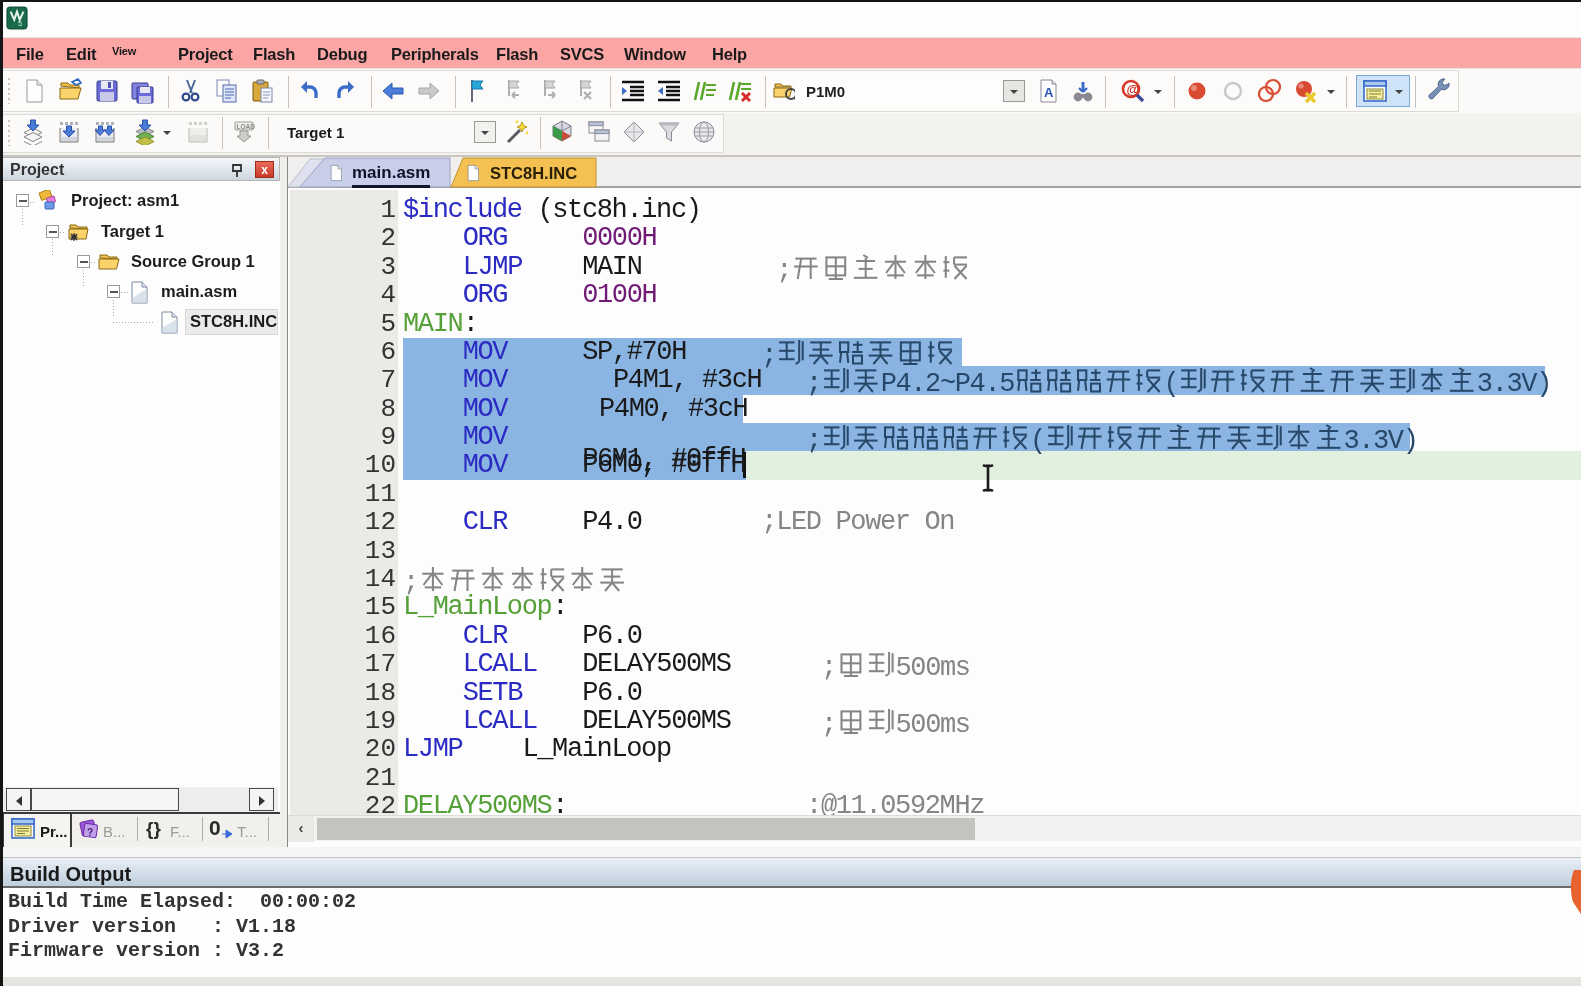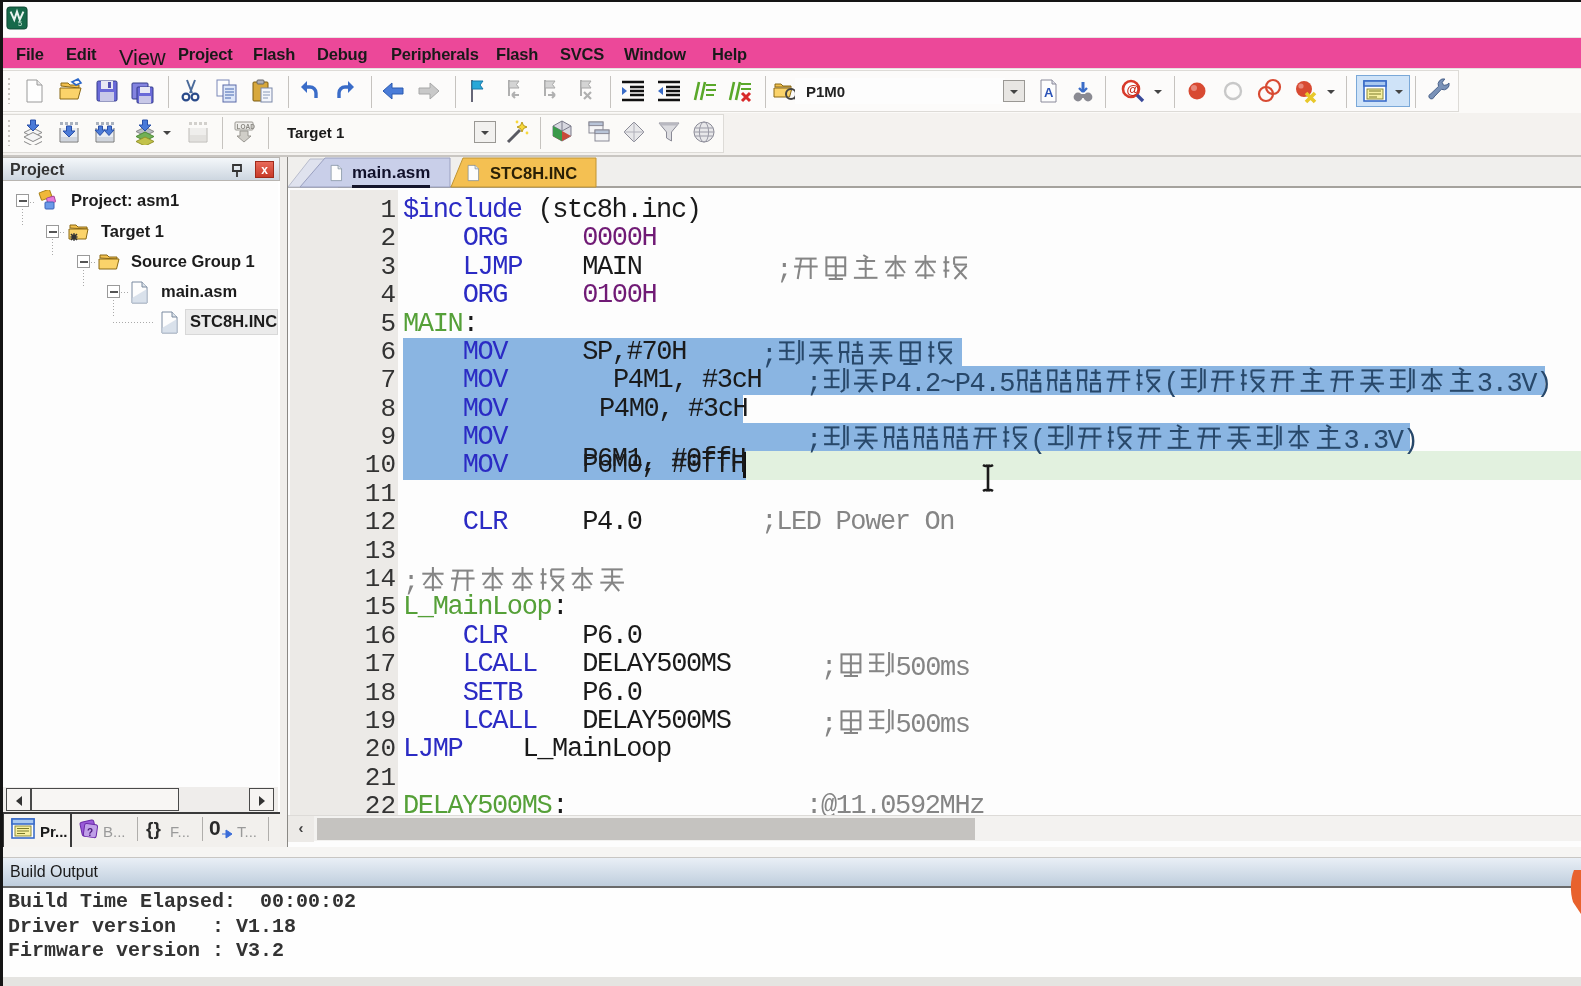--- a/index.html
+++ b/index.html
@@ -15,24 +15,24 @@
 </style></head><body>
 
 <div style="position:absolute;left:0;top:0;width:1581px;height:38px;background:#fdfdfd;border-bottom:1px solid #e8e6e3">
 <svg style="position:absolute;left:6px;top:6px" width="22" height="24" viewBox="0 0 24 26">
 <rect x="1" y="1" width="22" height="24" rx="3" fill="#17694a" stroke="#0c4430"></rect>
 <path d="M5 6l4 9 3-9 3 9 4-9" stroke="#e8f4ee" stroke-width="2.2" fill="none"></path>
 <text x="13" y="22" font-size="8" fill="#cfe8dc" font-family="Liberation Sans">5</text>
     </svg>
 </div>
 
-<div style="position:absolute;left:0;top:38px;width:1581px;height:31px;background:#ec4899;border-bottom:1px solid #e4e2df">
+<div style="position:absolute;left:0;top:38px;width:1581px;height:31px;background:#fca5a5;border-bottom:1px solid #e4e2df">
 <div style="position:absolute;top:7px;font-size:16.5px;letter-spacing:-0.2px;font-weight:600;color:#1a1a1a;left:16px">File</div>
 <div style="position:absolute;top:7px;font-size:16.5px;letter-spacing:-0.2px;font-weight:600;color:#1a1a1a;left:66px">Edit</div>
-<div style="position:absolute;top:7px;font-size:22px;letter-spacing:-0.2px;font-weight:400;color:#1a1a1a;left:119px">View</div>
+<div style="position:absolute;top:7px;font-size:11px;letter-spacing:-0.2px;font-weight:700;color:#1a1a1a;left:112px">View</div>
 <div style="position:absolute;top:7px;font-size:16.5px;letter-spacing:-0.2px;font-weight:600;color:#1a1a1a;left:178px">Project</div>
 <div style="position:absolute;top:7px;font-size:16.5px;letter-spacing:-0.2px;font-weight:600;color:#1a1a1a;left:253px">Flash</div>
 <div style="position:absolute;top:7px;font-size:16.5px;letter-spacing:-0.2px;font-weight:600;color:#1a1a1a;left:317px">Debug</div>
 <div style="position:absolute;top:7px;font-size:16.5px;letter-spacing:-0.2px;font-weight:600;color:#1a1a1a;left:391px">Peripherals</div>
 <div style="position:absolute;top:7px;font-size:16.5px;letter-spacing:-0.2px;font-weight:600;color:#1a1a1a;left:496px">Flash</div>
 <div style="position:absolute;top:7px;font-size:16.5px;letter-spacing:-0.2px;font-weight:600;color:#1a1a1a;left:560px">SVCS</div>
 <div style="position:absolute;top:7px;font-size:16.5px;letter-spacing:-0.2px;font-weight:600;color:#1a1a1a;left:624px">Window</div>
 <div style="position:absolute;top:7px;font-size:16.5px;letter-spacing:-0.2px;font-weight:600;color:#1a1a1a;left:712px">Help</div>
 </div>
 
@@ -863,21 +863,21 @@
     </svg>
 </div>
 
 <div style="position:absolute;left:288px;top:815px;width:1293px;height:26px;background:#f3f2f0;border-top:1px solid #dddbd8">
 <div style="position:absolute;left:0px;top:0px;width:26px;height:26px;background:#eceae7;color:#444;font-size:15px;font-weight:bold;text-align:center;line-height:24px">‹</div>
 <div style="position:absolute;left:29px;top:2px;width:658px;height:22px;background:#c5c3c0"></div>
 </div>
 
 <div style="position:absolute;left:0;top:847px;width:1581px;height:10px;background:#f6f5f3"></div>
 <div style="position:absolute;left:0;top:857px;width:1581px;height:29px;background:linear-gradient(#e9eff6,#bfcedd);border-top:1px solid #c8c6c3">
-<div style="position:absolute;left:10px;top:5px;font-size:16px;font-weight:normal;color:#1a1a1a">Build Output</div>
+<div style="position:absolute;left:10px;top:5px;font-size:20px;font-weight:bold;color:#1a1a1a">Build Output</div>
 </div>
 <div style="position:absolute;left:0;top:886px;width:1581px;height:91px;background:#fefefe;border-top:2px solid #6a6a6a;
  font-family:'Liberation Mono',monospace;font-size:20px;font-weight:bold;color:#333;line-height:24.6px;white-space:pre">
 <div style="position:absolute;left:8px;top:2px">Build Time Elapsed:  00:00:02
 Driver version   : V1.18
 Firmware version : V3.2</div>
 </div>
 <div style="position:absolute;left:0;top:977px;width:1581px;height:9px;background:#e5e4e1"></div>
 
 <svg style="position:absolute;left:1569px;top:870px" width="12" height="44" viewBox="0 0 12 44">

